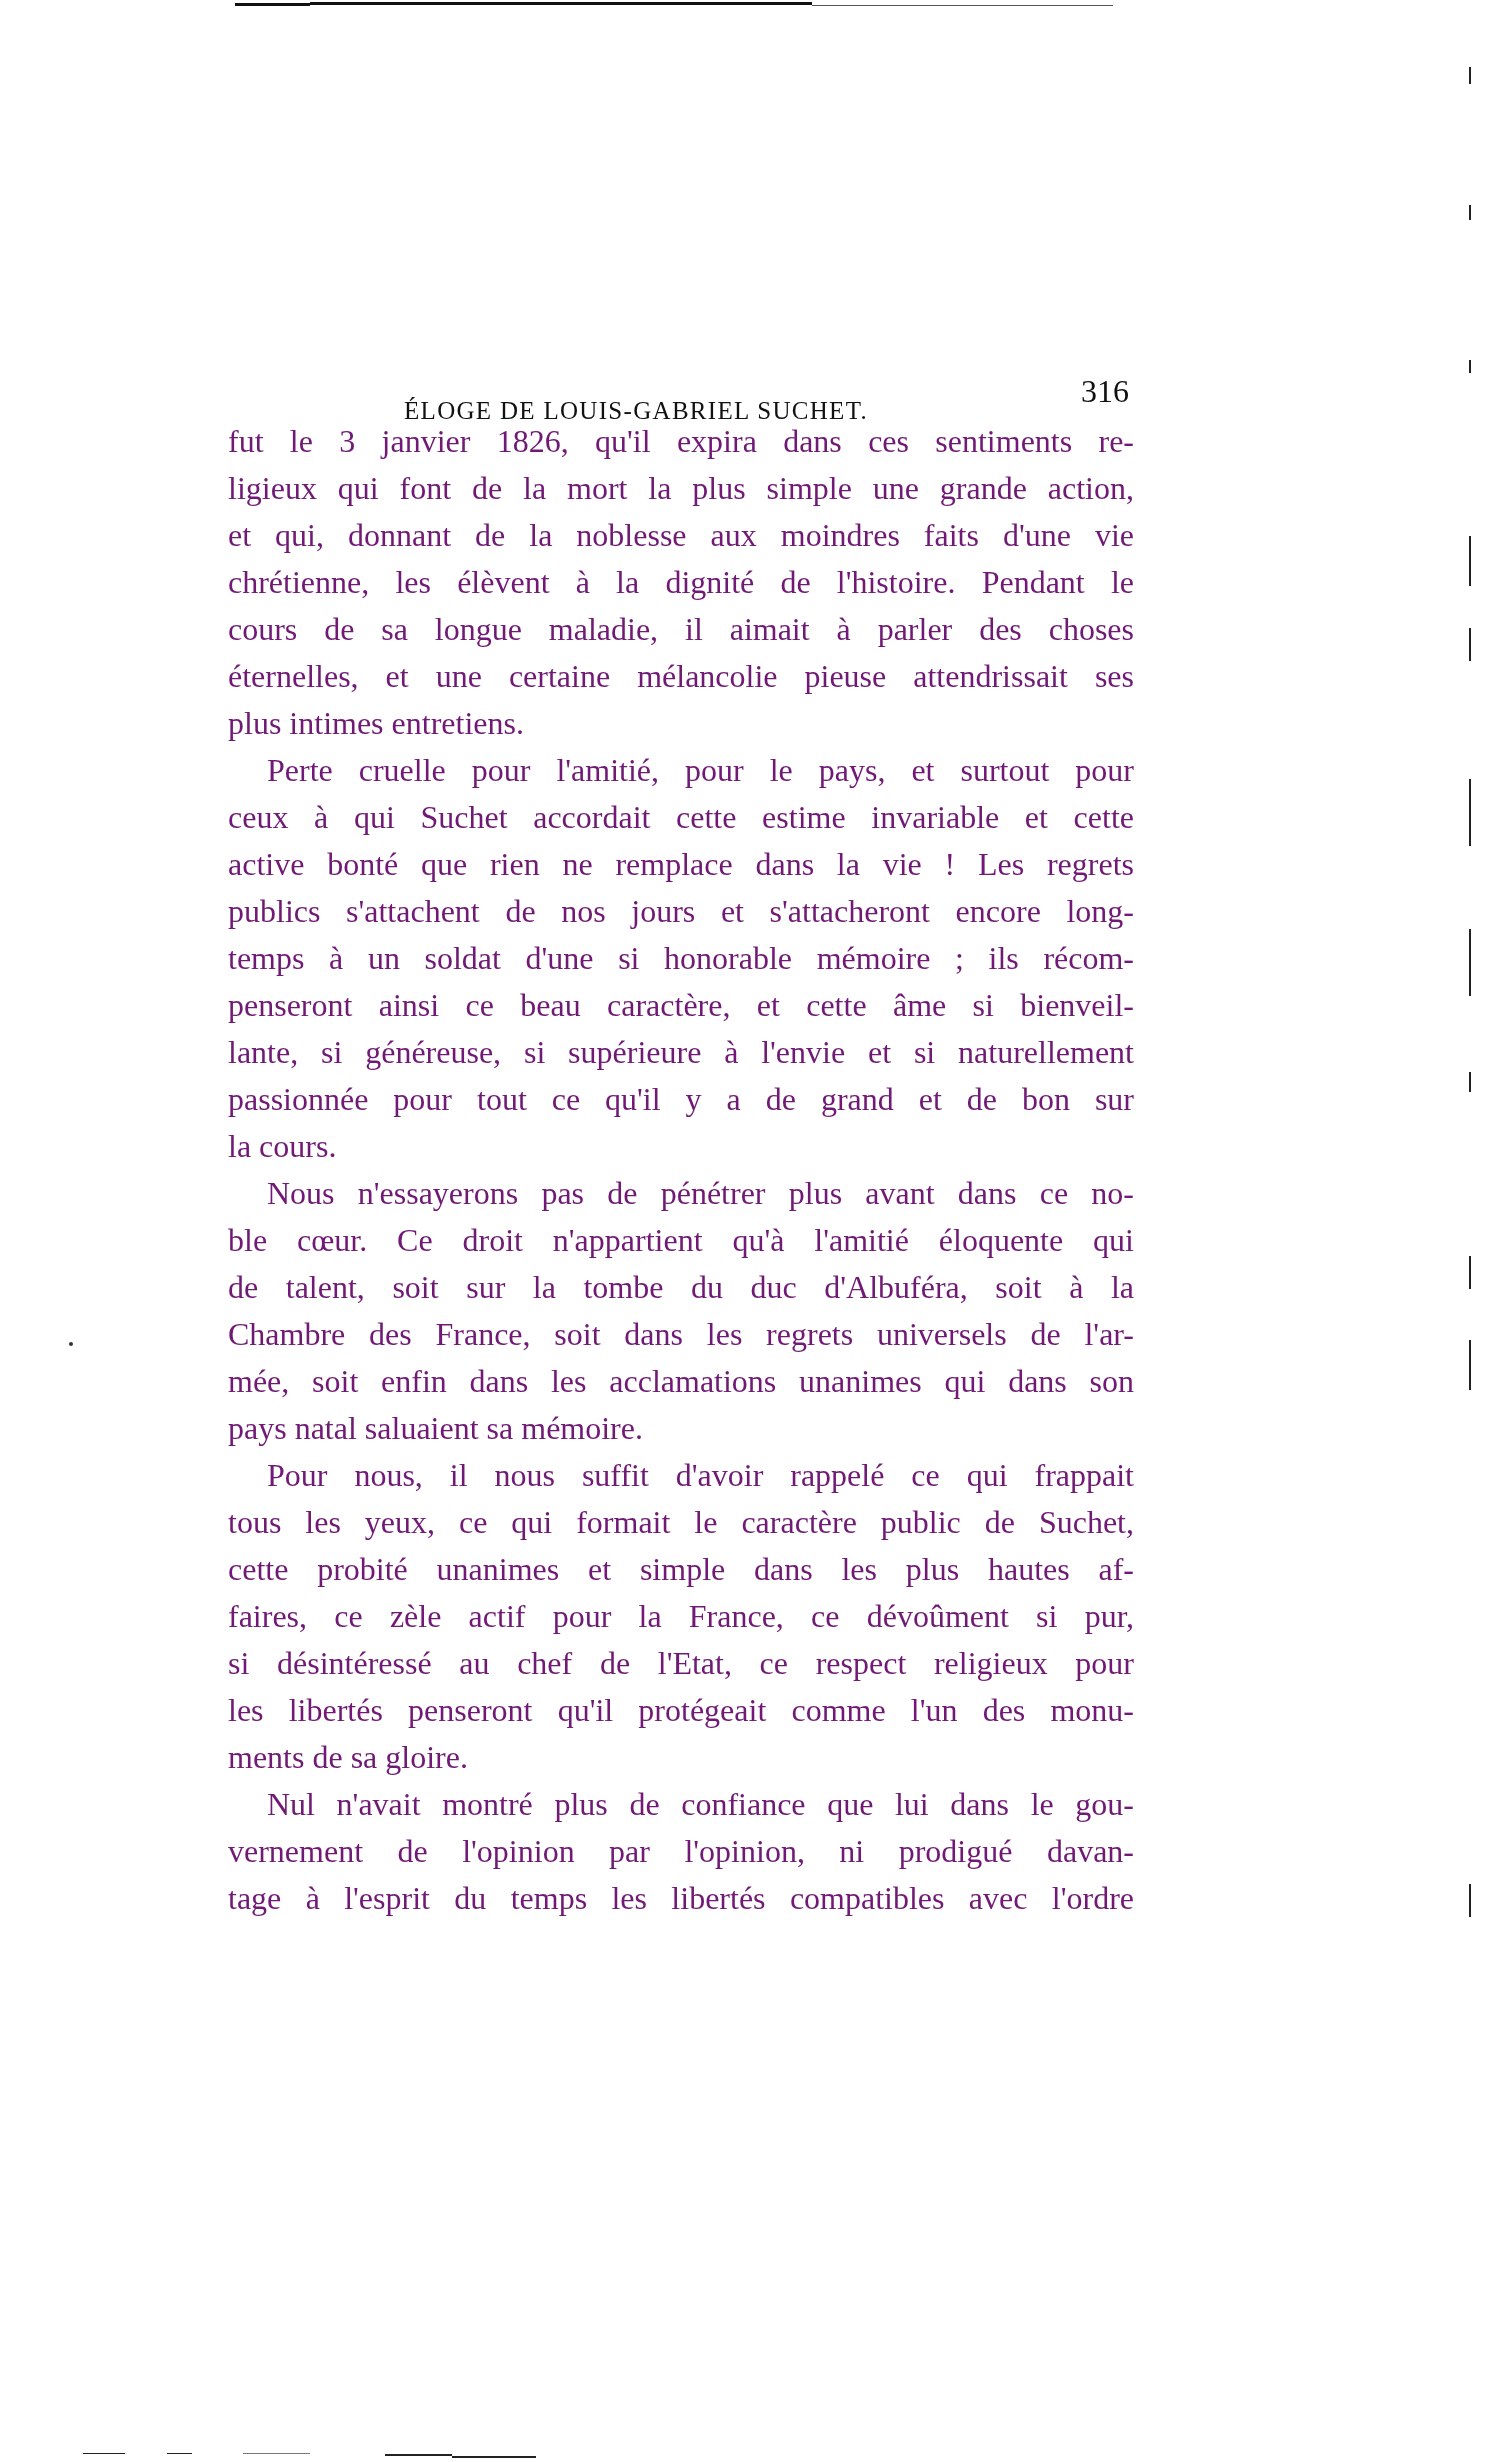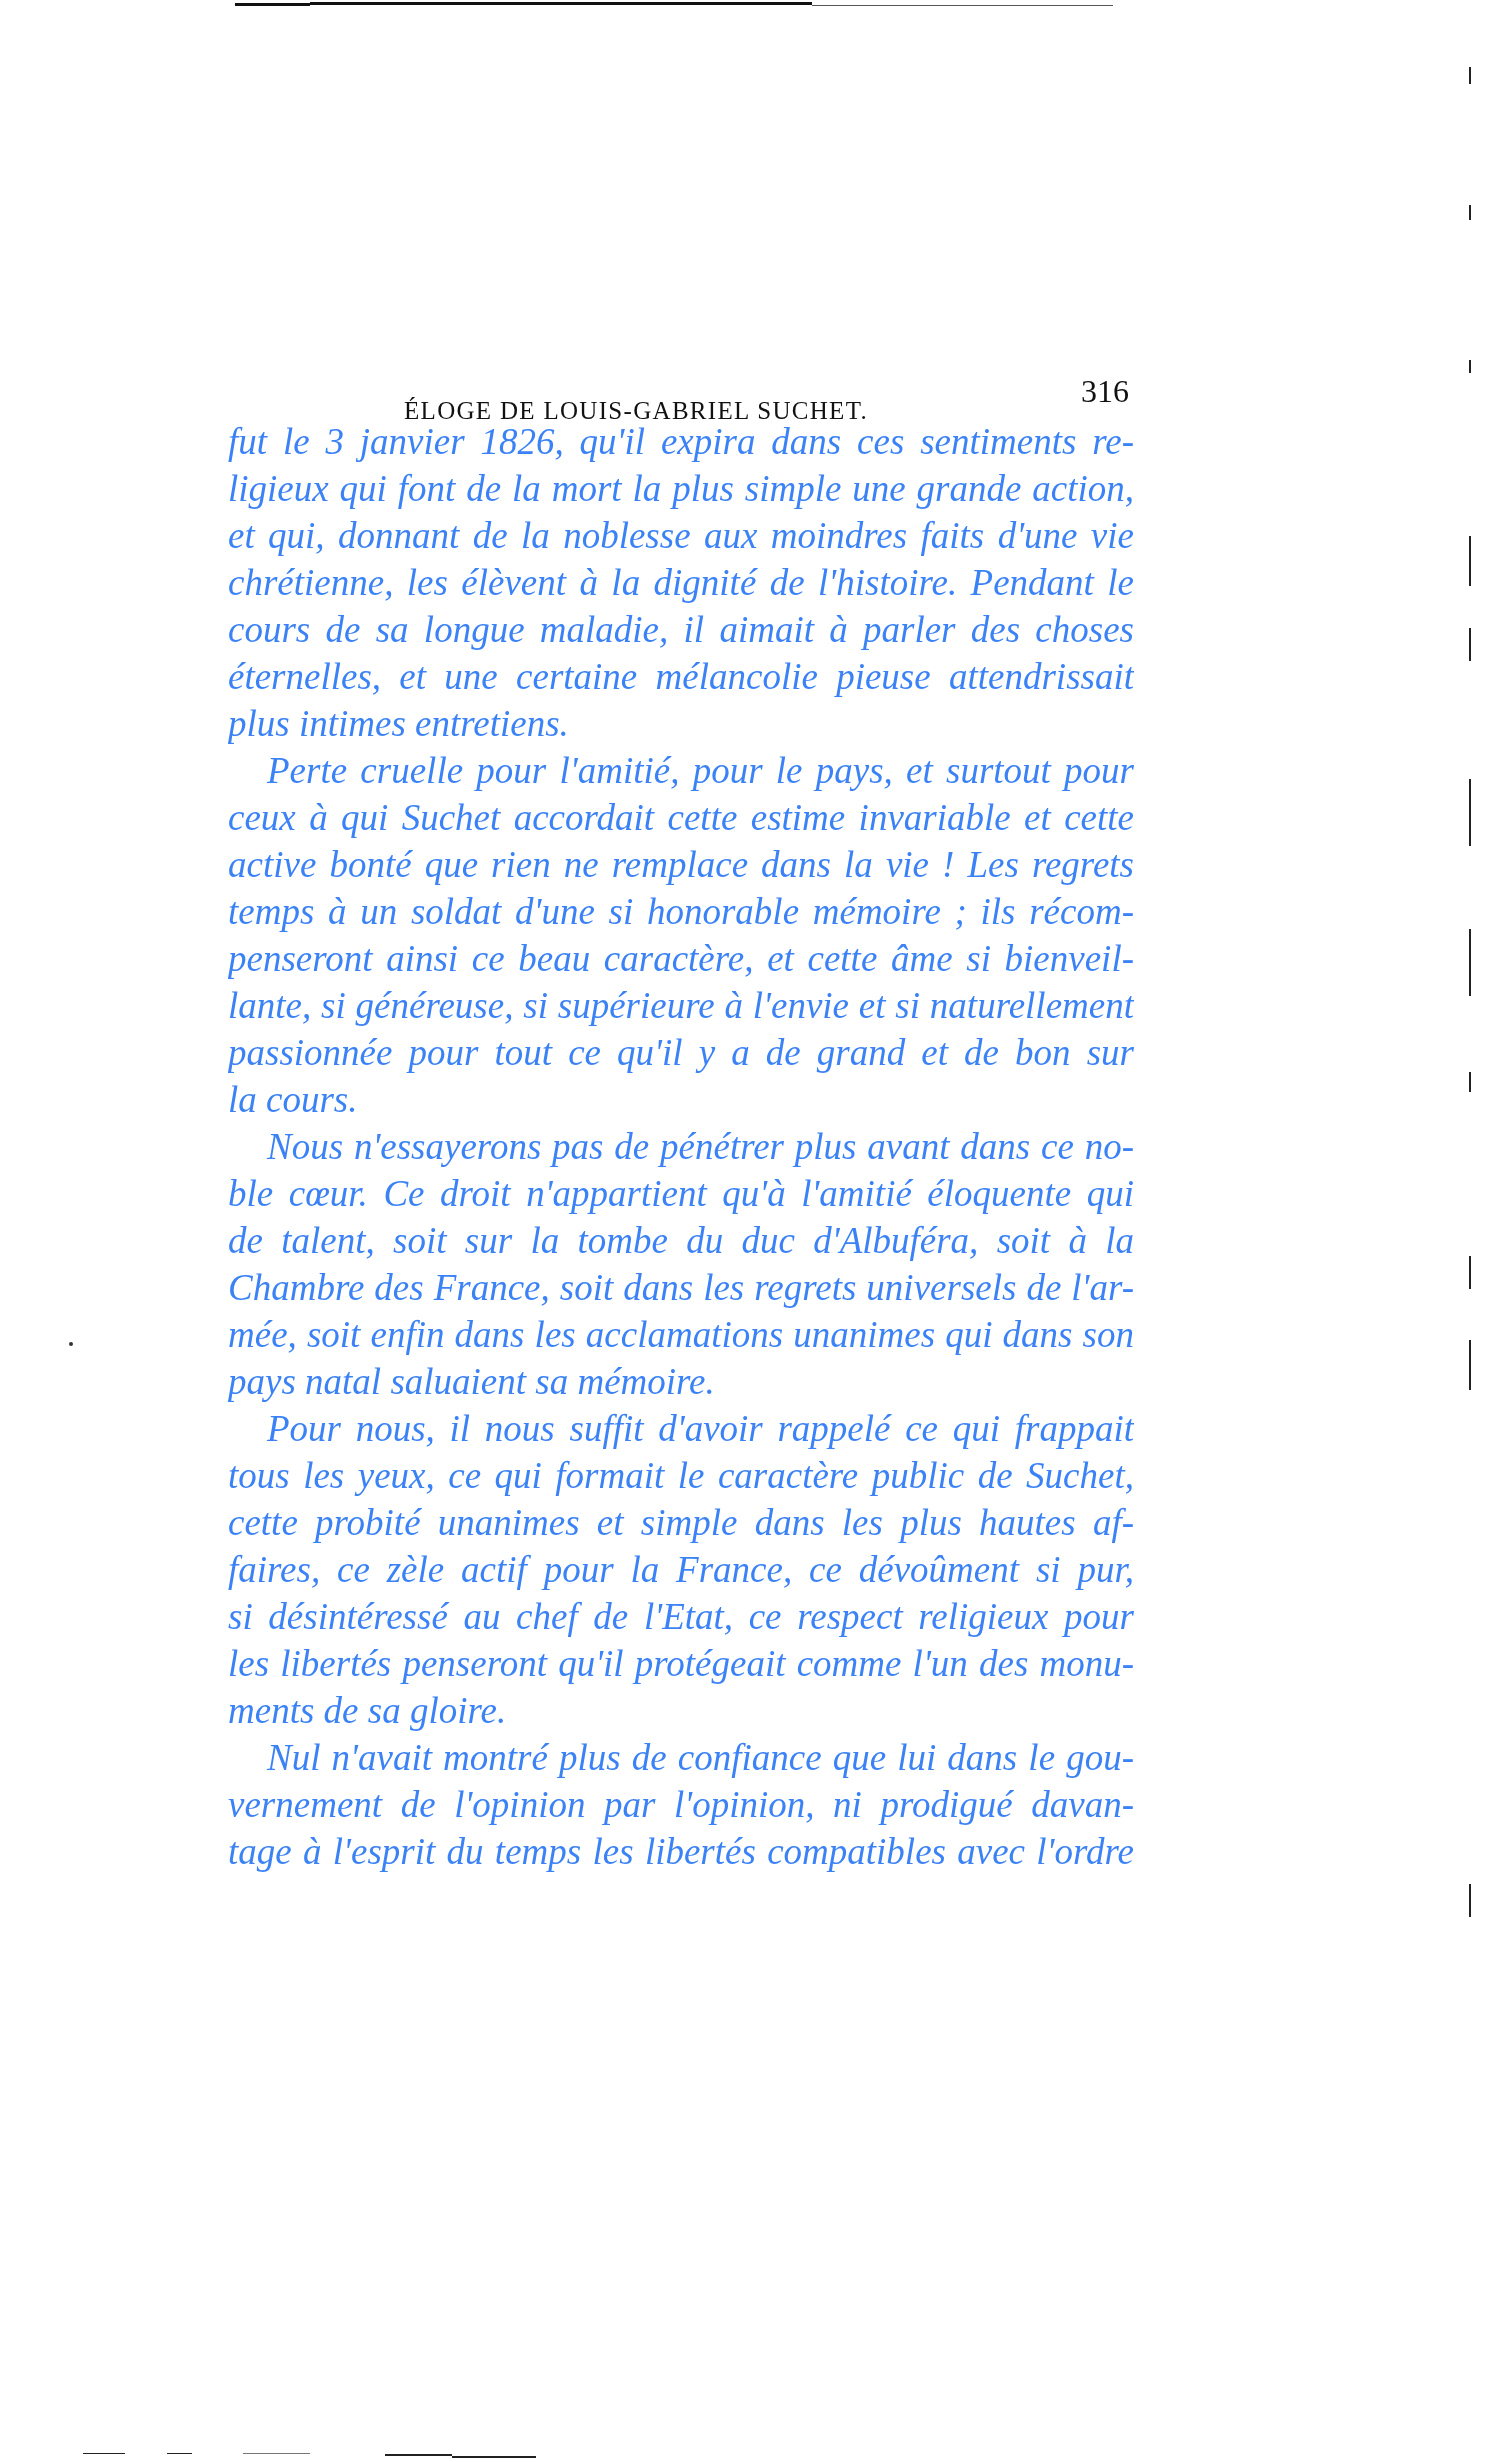--- a/index.html
+++ b/index.html
@@ -7,21 +7,21 @@
   .scan-top { position:absolute; left:109px; top:1.7px; width:1005px; height:5px; }
   .scan-top .seg { position:absolute; top:0; background:#111; }
   .scan-bottom { position:absolute; left:50px; top:2451px; width:754px; height:6.7px; }
   .scan-bottom .seg { position:absolute; background:#222; height:1.7px; }
   .margin-marks { position:absolute; left:1469px; top:0; width:10px; height:2462px; }
   .margin-marks .m { position:absolute; left:0; width:1.7px; background:#222; }
   .page { position:absolute; left:228px; top:368px; width:906px; }
   .running-head { position:relative; height:50px; font-family:"Liberation Serif", "DejaVu Serif", serif; font-size:25px; color:#111; }
   .running-title { position:absolute; left:176px; top:6.7px; letter-spacing:1.3px; text-transform:uppercase;margin-top:22px; }
   .page-number { position:absolute; right:5px; top:5px; font-size:32px; }
-  .body-text { font-family:"Liberation Serif", "DejaVu Serif", serif; font-size:37px; line-height:47px; color:#3b82f6; text-align:justify;font-style:italic; }
+  .body-text { font-family:"Liberation Serif", "DejaVu Serif", serif; font-size:32px; line-height:47px; color:#701a75; text-align:justify; }
   .para { margin:0; }
   .line { display:block; text-align:justify; text-align-last:justify; white-space:nowrap; height:47px; }
   .line.last { text-align-last:left; }
   .stray-dot { position:absolute; width:4.2px; height:4.2px; background:#333; border-radius:50%; }
 </style>
 </head>
 <body>
 
 <div class="scan-top">
   <div class="seg" style="left:126px;width:75px;height:2.5px;top:1.7px;"></div>
@@ -64,20 +64,21 @@
       <span class="line" style="white-space: normal; overflow: hidden;">et qui, donnant de la noblesse aux moindres faits d'une vie</span>
       <span class="line" style="white-space: normal; overflow: hidden;">chrétienne, les élèvent à la dignité de l'histoire. Pendant le</span>
       <span class="line" style="white-space: normal; overflow: hidden;">cours de sa longue maladie, il aimait à parler des choses</span>
       <span class="line" style="white-space: normal; overflow: hidden;">éternelles, et une certaine mélancolie pieuse attendrissait ses</span>
       <span class="line last" style="white-space: normal; overflow: hidden;">plus intimes entretiens.</span>
     </div>
     <div class="para">
       <span class="line" style="padding-left: 39px; white-space: normal; overflow: hidden;">Perte cruelle pour l'amitié, pour le pays, et surtout pour</span>
       <span class="line" style="white-space: normal; overflow: hidden;">ceux à qui Suchet accordait cette estime invariable et cette</span>
       <span class="line" style="white-space: normal; overflow: hidden;">active bonté que rien ne remplace dans la vie ! Les regrets</span>
+      <span class="line" style="white-space: normal; overflow: hidden;">publics s'attachent de nos jours et s'attacheront encore long-</span>
       <span class="line" style="white-space: normal; overflow: hidden;">temps à un soldat d'une si honorable mémoire ; ils récom-</span>
       <span class="line" style="white-space: normal; overflow: hidden;">penseront ainsi ce beau caractère, et cette âme si bienveil-</span>
       <span class="line" style="white-space: normal; overflow: hidden;">lante, si généreuse, si supérieure à l'envie et si naturellement</span>
       <span class="line" style="white-space: normal; overflow: hidden;">passionnée pour tout ce qu'il y a de grand et de bon sur</span>
       <span class="line last" style="white-space: normal; overflow: hidden;">la cours.</span>
     </div>
     <div class="para">
       <span class="line" style="padding-left: 39px; white-space: normal; overflow: hidden;">Nous n'essayerons pas de pénétrer plus avant dans ce no-</span>
       <span class="line" style="white-space: normal; overflow: hidden;">ble cœur. Ce droit n'appartient qu'à l'amitié éloquente qui</span>
       <span class="line" style="white-space: normal; overflow: hidden;">de talent, soit sur la tombe du duc d'Albuféra, soit à la</span>

